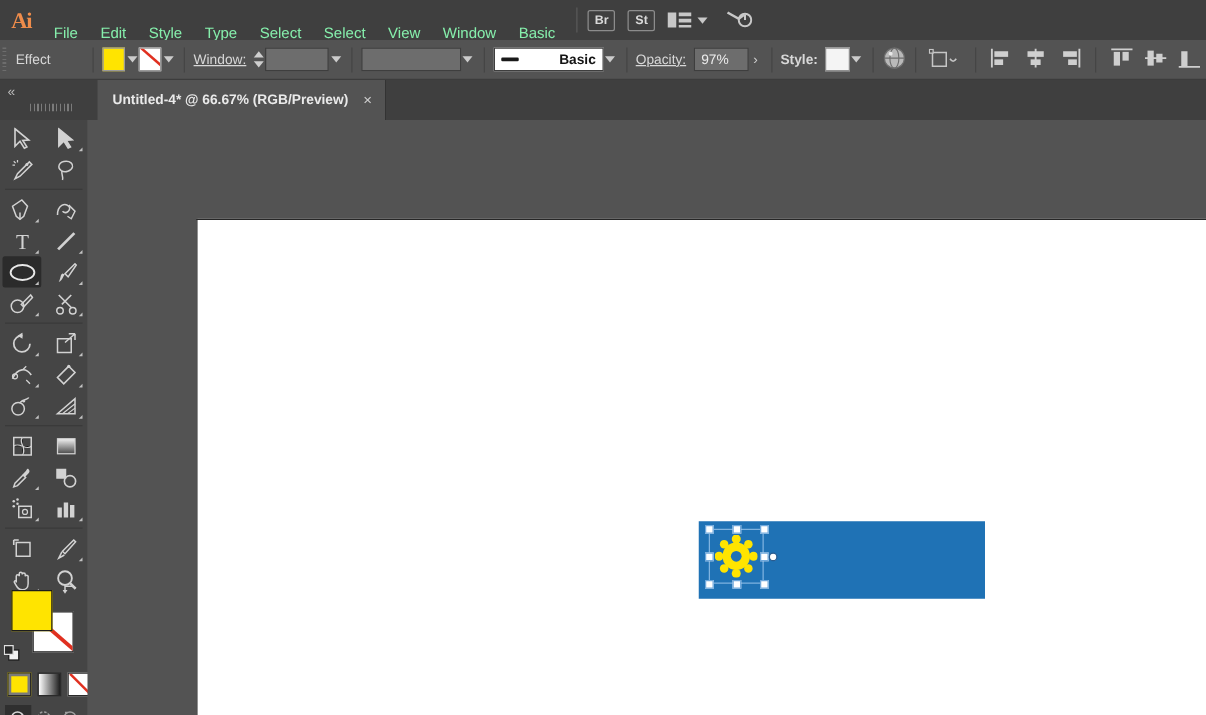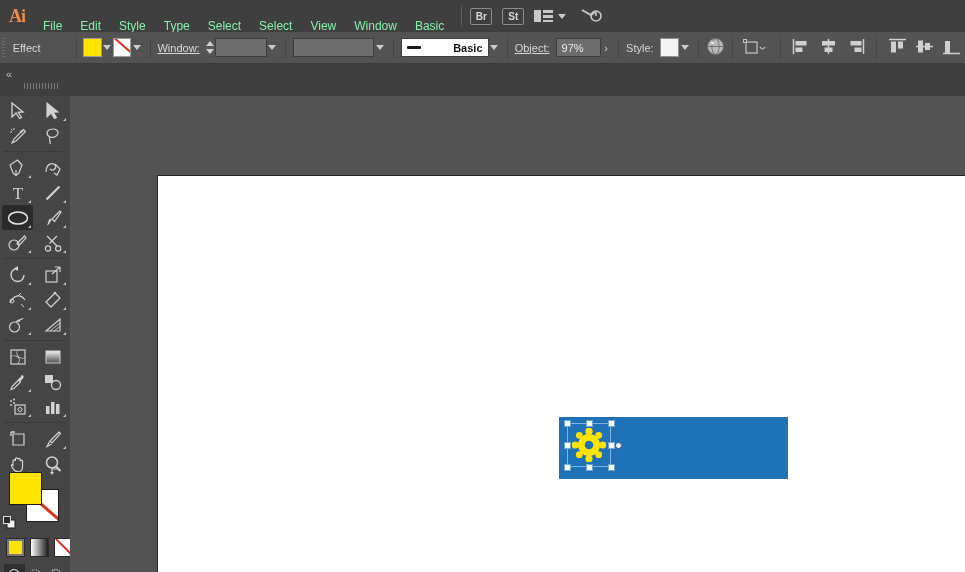--- a/index.html
+++ b/index.html
@@ -326,27 +326,27 @@
     <div class="cb-sep"></div>
 
     <div class="brush-field">
       <span class="brush-line"></span>
       <span>Basic</span>
     </div>
     <div class="dd-arrow"></div>
 
     <div class="cb-sep"></div>
 
-    <span class="cb-label" style="text-decoration:underline;margin-right:6px;">Object:</span>
+    <span class="cb-label" style="text-decoration:underline;margin-right:6px;">Opacity:</span>
     <div class="opacity-field">97%</div>
     <div class="flyout">›</div>
 
     <div class="cb-sep"></div>
 
-    <span class="cb-label" style="margin-right:6px;">Style:</span>
+    <span class="cb-label" style="margin-right:6px;font-weight:bold;">Style:</span>
     <div class="style-swatch"></div>
     <div class="dd-arrow"></div>
 
     <div class="cb-sep"></div>
 
     <div class="globe">
       <svg width="19" height="19" viewBox="0 0 19 19">
         <circle cx="9.5" cy="9.5" r="8" fill="#b9b9b9" stroke="#6d6d6d" stroke-width="1"></circle>
         <ellipse cx="9.5" cy="9.5" rx="3.6" ry="8" fill="none" stroke="#6d6d6d" stroke-width="0.9"></ellipse>
         <line x1="1.5" y1="9.5" x2="17.5" y2="9.5" stroke="#6d6d6d" stroke-width="0.9"></line>
@@ -408,20 +408,24 @@
       <svg width="19" height="17" viewBox="0 0 19 17">
         <line x1="1" y1="15.5" x2="18" y2="15.5" stroke="#cfcfcf" stroke-width="1.5"></line>
         <rect x="3" y="3" width="5" height="12" fill="#cfcfcf"></rect>
       </svg>
     </div>
   </div>
 
   <div class="tabbar">
     <div class="collapse-btn">«</div>
     <div class="tool-grip"></div>
+    <div class="doc-tab">
+      <span class="doc-tab-title">Untitled-4* @ 66.67% (RGB/Preview)</span>
+      <span class="doc-tab-close">×</span>
+    </div>
   </div>
 
   <div class="toolpanel">
     <div class="tool-grid">
 
       <div class="tool">
         <svg width="17" height="18" viewBox="0 0 17 18">
             <path d="M3 1 L3 15 L7 11 L10.5 16.5 L12.5 15.5 L9.2 10.3 L14 10 Z" fill="none" stroke="#d2d2d2" stroke-width="1.3"></path>
           </svg>
       </div>

